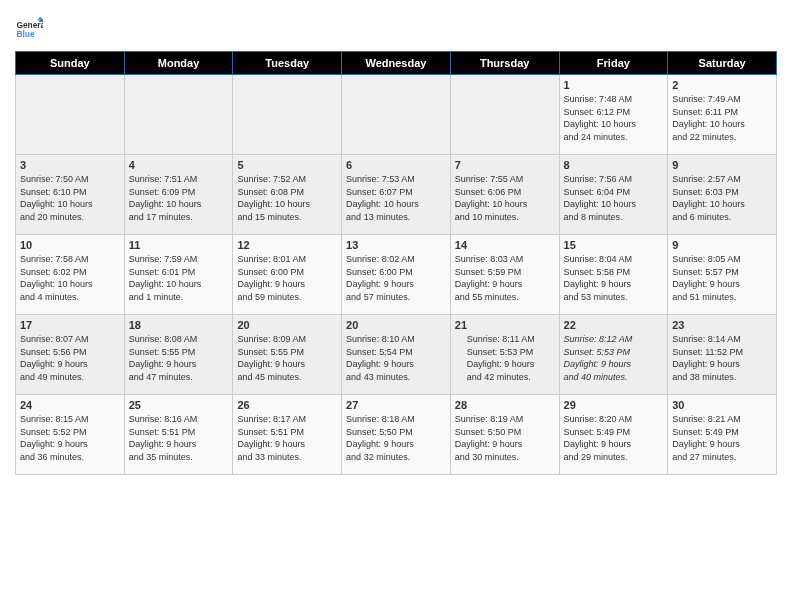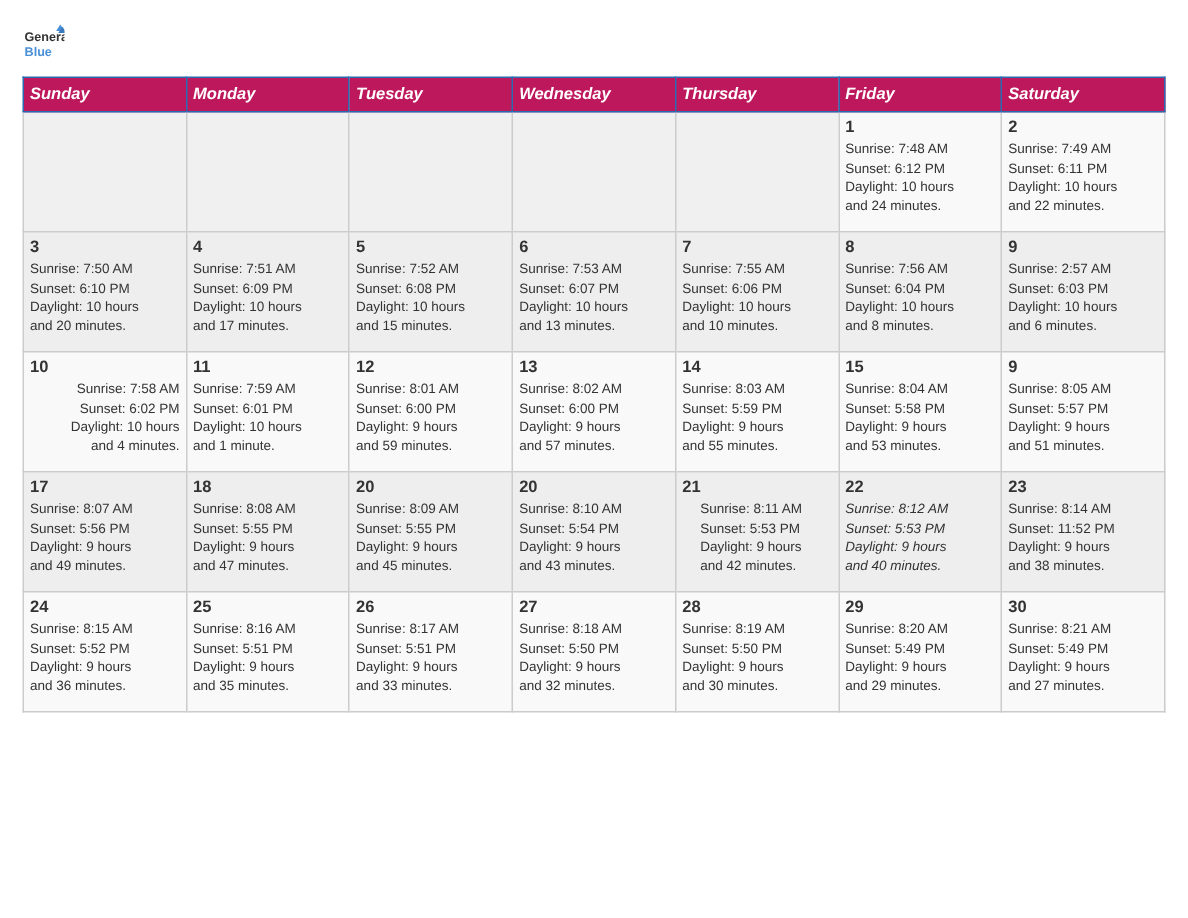--- a/index.html
+++ b/index.html
@@ -36,28 +36,27 @@
     .location-title {
       font-size: 14px;
       color: #555;
     }
     table {
       width: 100%;
       border-collapse: collapse;
       table-layout: fixed;
     }
     thead tr th {
-      background-color: #be185d;
+      background-color: #000000;
       color: #fff;
       font-size: 11px;
       font-weight: bold;
       padding: 5px 4px;
-      text-align: left;
+      text-align: center;
       border: 1px solid #2a6aaf;
-      font-style: italic;
     }
     tbody tr td {
       border: 1px solid #ccc;
       vertical-align: top;
       padding: 4px;
       font-size: 9.5px;
       color: #333;
       height: 80px;
       background: #fff;
     }
@@ -185,21 +184,21 @@
           <span class="day-number">9</span>
           <div class="day-info" style="white-space: pre-line;">Sunrise: 2:57 AM
 Sunset: 6:03 PM
 Daylight: 10 hours
 and 6 minutes.</div>
         </td>
       </tr>
       <tr>
         <td>
           <span class="day-number">10</span>
-          <div class="day-info" style="white-space: pre-line; text-align: right;">Sunrise: 7:58 AM
+          <div class="day-info" style="white-space: pre-line;">Sunrise: 7:58 AM
 Sunset: 6:02 PM
 Daylight: 10 hours
 and 4 minutes.</div>
         </td>
         <td>
           <span class="day-number">11</span>
           <div class="day-info" style="white-space: pre-line;">Sunrise: 7:59 AM
 Sunset: 6:01 PM
 Daylight: 10 hours
 and 1 minute.</div>

